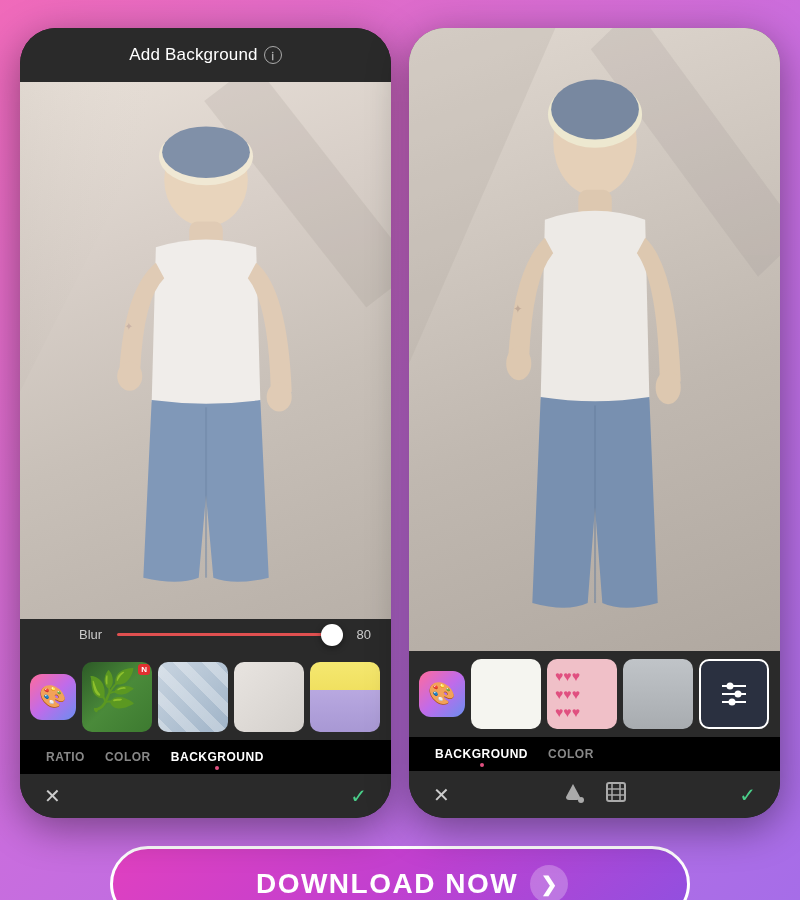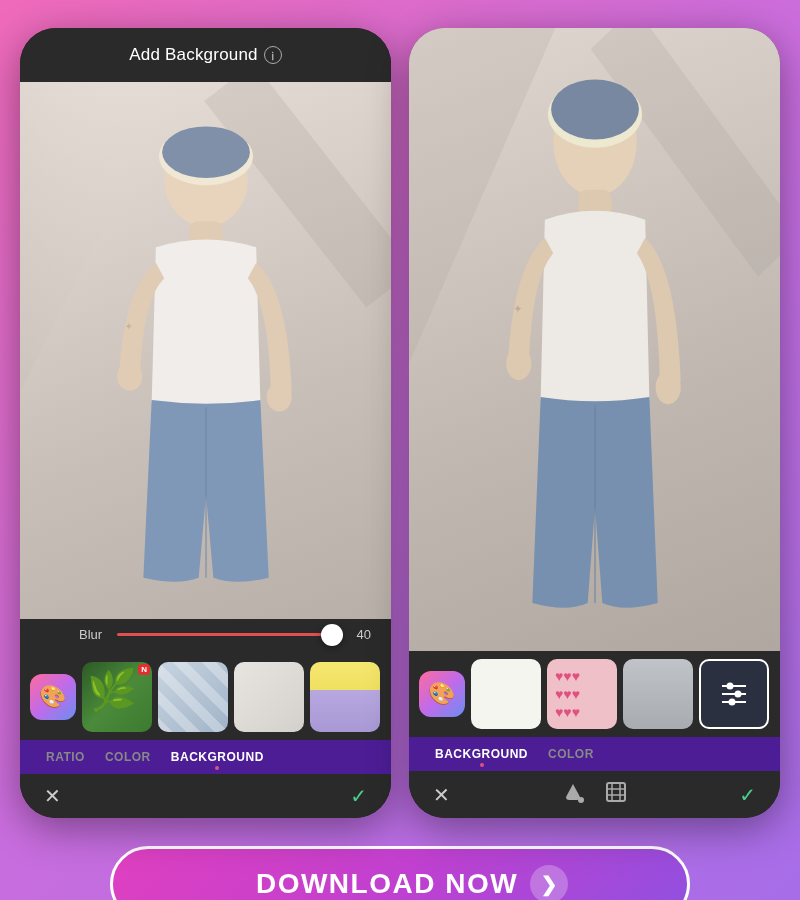--- a/index.html
+++ b/index.html
@@ -257,21 +257,21 @@
       background: #e03030;
       color: #fff;
       font-size: 8px;
       font-weight: bold;
       padding: 1px 3px;
       border-radius: 3px;
     }
 
     
     .bottom-tabs {
-      background: #4c1d95;
+      background: #000000;
       padding: 6px 16px;
       display: flex;
       align-items: center;
     }
 
     .tab-item {
       color: #888;
       font-size: 12px;
       font-weight: 600;
       letter-spacing: 0.5px;
@@ -439,21 +439,21 @@
         </svg>
       </div>
     </div>
 
     <div class="blur-slider-area">
       <div class="blur-row">
         <span class="blur-label">Blur</span>
         <div class="blur-track">
           <div class="blur-thumb"></div>
         </div>
-        <span class="blur-value">40</span>
+        <span class="blur-value">80</span>
       </div>
     </div>
 
     <div class="thumbnails-strip">
       <div class="thumb-app-icon">🎨</div>
       <div class="thumb-item thumb-tropical">
         <span class="new-badge">N</span>
       </div>
       <div class="thumb-item thumb-geometric"></div>
       <div class="thumb-item thumb-marble"></div>

